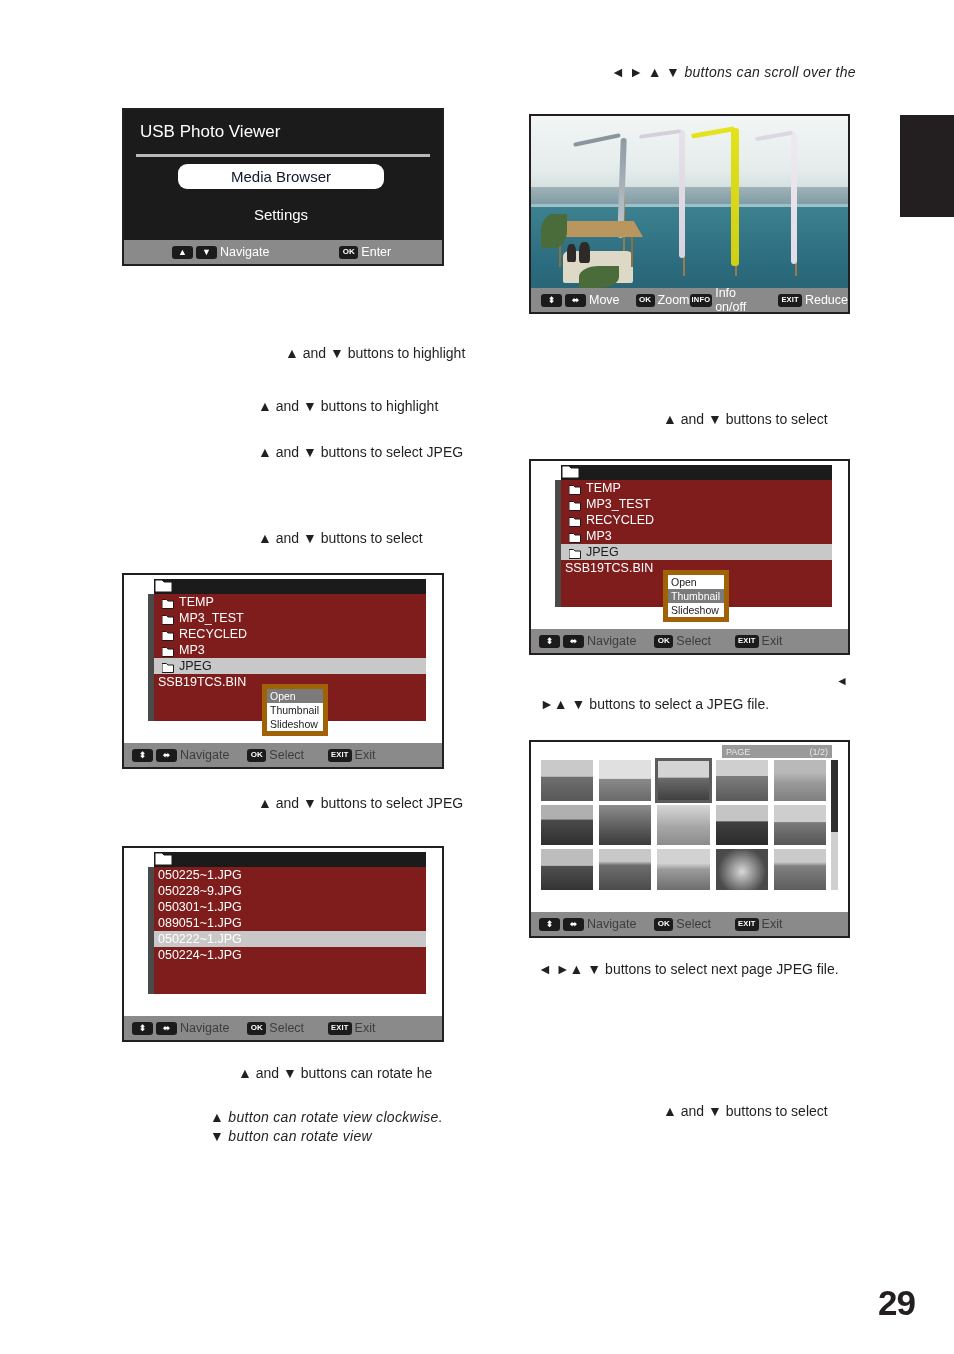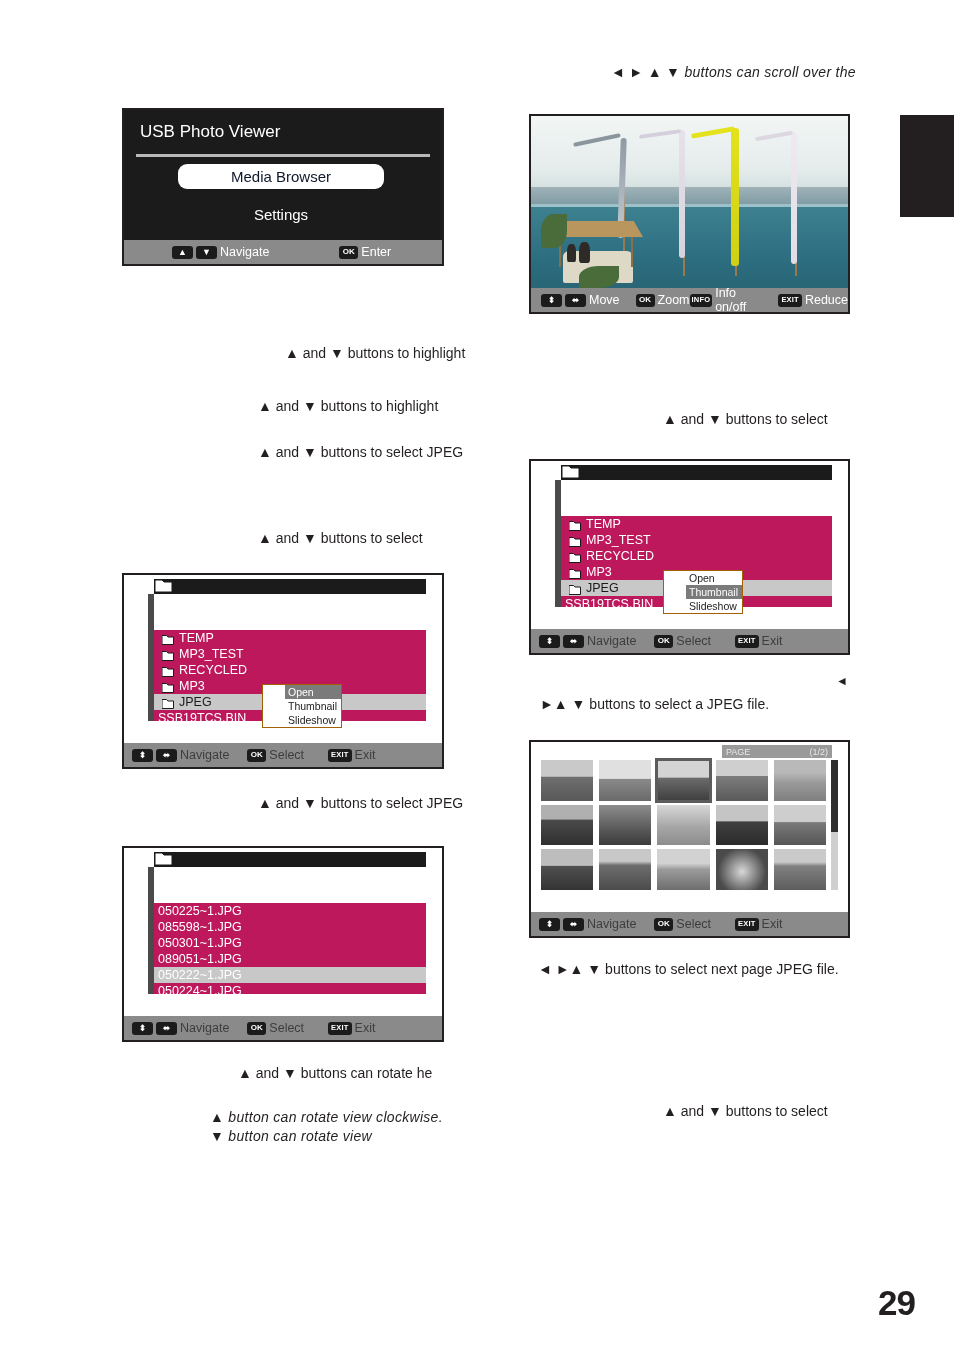--- a/index.html
+++ b/index.html
@@ -67,28 +67,28 @@
   .hut{position:absolute;}
   .hut-roof{position:absolute;background:#b9965e;}
   .hut-body{position:absolute;background:#ded8c6;}
   .palm{position:absolute;background:#4a6b3a;border-radius:50% 0 50% 0;}
   .silh{position:absolute;background:#2d2a27;border-radius:40% 40% 20% 20%;}
 
   
   .fb{position:absolute;left:0;top:0;right:0;bottom:0;background:#ffffff;}
   .fb-head{position:absolute;left:30px;right:16px;top:4px;height:15px;background:#1b1b1b;}
   .fb-folder{position:absolute;left:31px;top:4px;width:18px;height:14px;}
-  .fb-list{position:absolute;left:30px;right:16px;top:19px;bottom:46px;background:#be185d;margin-top:36px;}
+  .fb-list{position:absolute;left:30px;right:16px;top:19px;bottom:46px;background:#7f1d1d;}
   .fb-scroll{position:absolute;left:24px;top:19px;bottom:46px;width:6px;background:#4a4a4a;}
   .fb-row{position:relative;height:16px;line-height:16px;font-size:12.5px;color:#ffffff;padding-left:8px;
     display:flex;align-items:center;gap:5px;white-space:nowrap;}
   .fb-row.sel{background:#c8c8c8;color:#1b1b1b;}
   .fb-row.plain{padding-left:4px;color:#ffffff;}
   .ficon{width:12px;height:10px;flex:0 0 auto;}
-  .ctx{position:absolute;width:56px;background:#ffffff;border:1px solid #a16207;padding-left:22px;}
+  .ctx{position:absolute;width:56px;background:#ffffff;border:5px solid #a16207;}
   .ctx-item{height:14px;line-height:14px;font-size:10.5px;color:#1b1b1b;padding-left:3px;white-space:nowrap;}
   .ctx-item.sel{background:#7b7b7b;color:#ffffff;}
 
   
   .tg{position:absolute;left:0;top:0;right:0;bottom:0;background:#ffffff;}
   .tg-pagebar{position:absolute;right:16px;top:3px;width:110px;height:13px;background:#9a9a9a;
     display:flex;align-items:center;justify-content:space-between;padding:0 4px;box-sizing:border-box;}
   .tg-pagebar span{font-size:9px;color:#e8e8e8;}
   .tg-grid{position:absolute;left:10px;right:22px;top:18px;bottom:46px;
     display:grid;grid-template-columns:repeat(5,1fr);grid-template-rows:repeat(3,1fr);
@@ -356,21 +356,21 @@
       <svg viewBox="0 0 18 14" width="18" height="14">
         <path d="M0 13 L0 1 L7 1 L9 3 L17 3 L17 13 Z" fill="#ffffff" stroke="#1b1b1b" stroke-width="1"></path>
       </svg>
     </div>
     <div class="fb-scroll"></div>
     <div class="fb-list">
       <div class="fb-row plain">
         <span>050225~1.JPG</span>
       </div>
       <div class="fb-row plain">
-        <span>085598~1.JPG</span>
+        <span>050228~9.JPG</span>
       </div>
       <div class="fb-row plain">
         <span>050301~1.JPG</span>
       </div>
       <div class="fb-row plain">
         <span>089051~1.JPG</span>
       </div>
       <div class="fb-row plain sel">
         <span>050222~1.JPG</span>
       </div>

